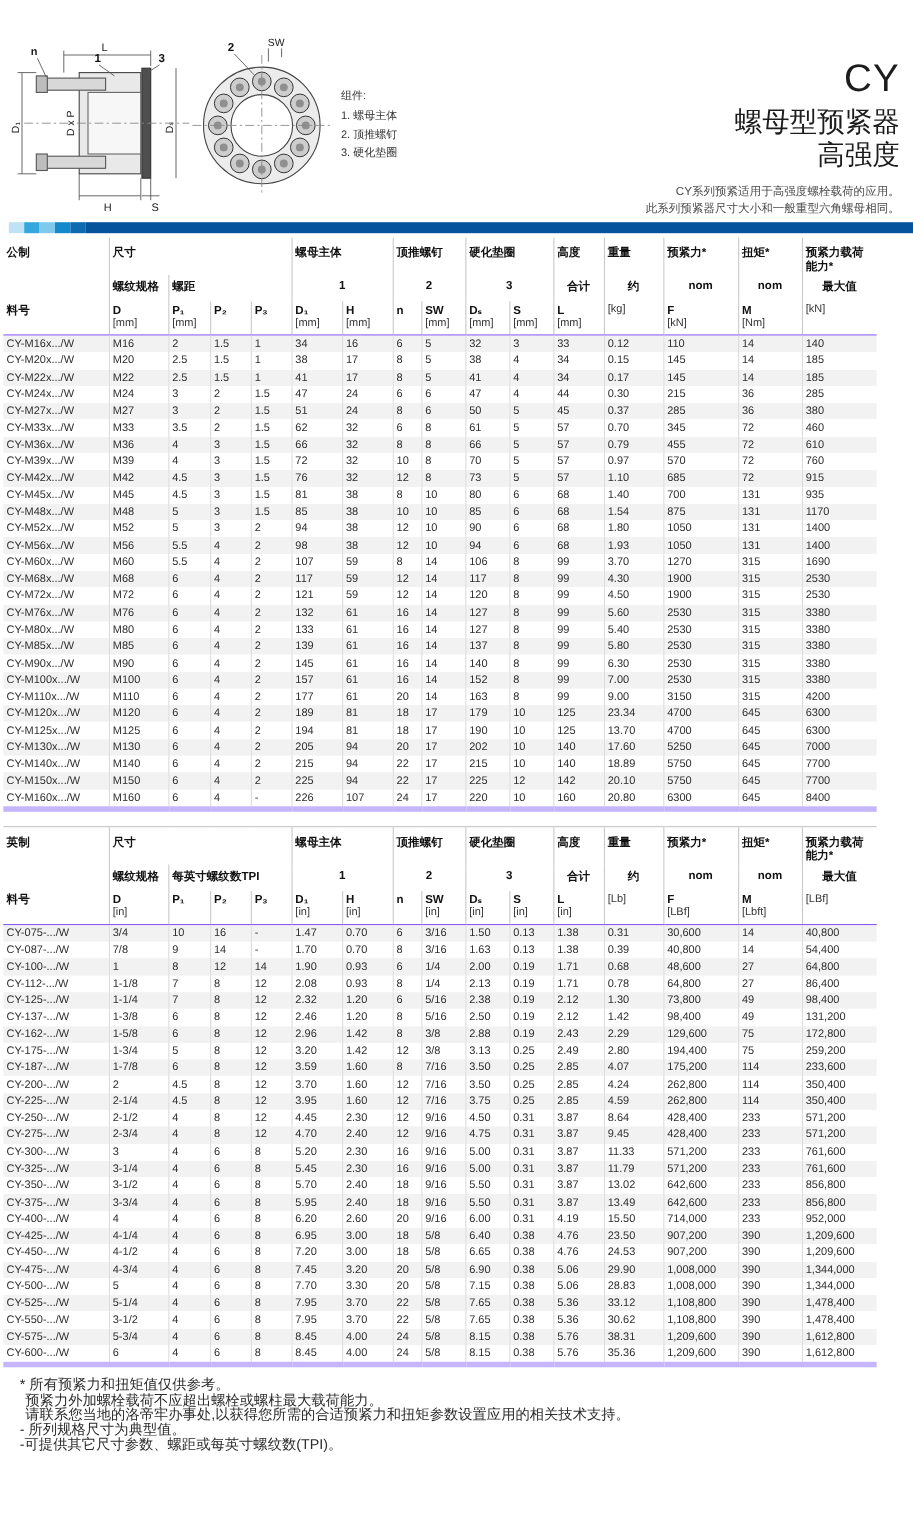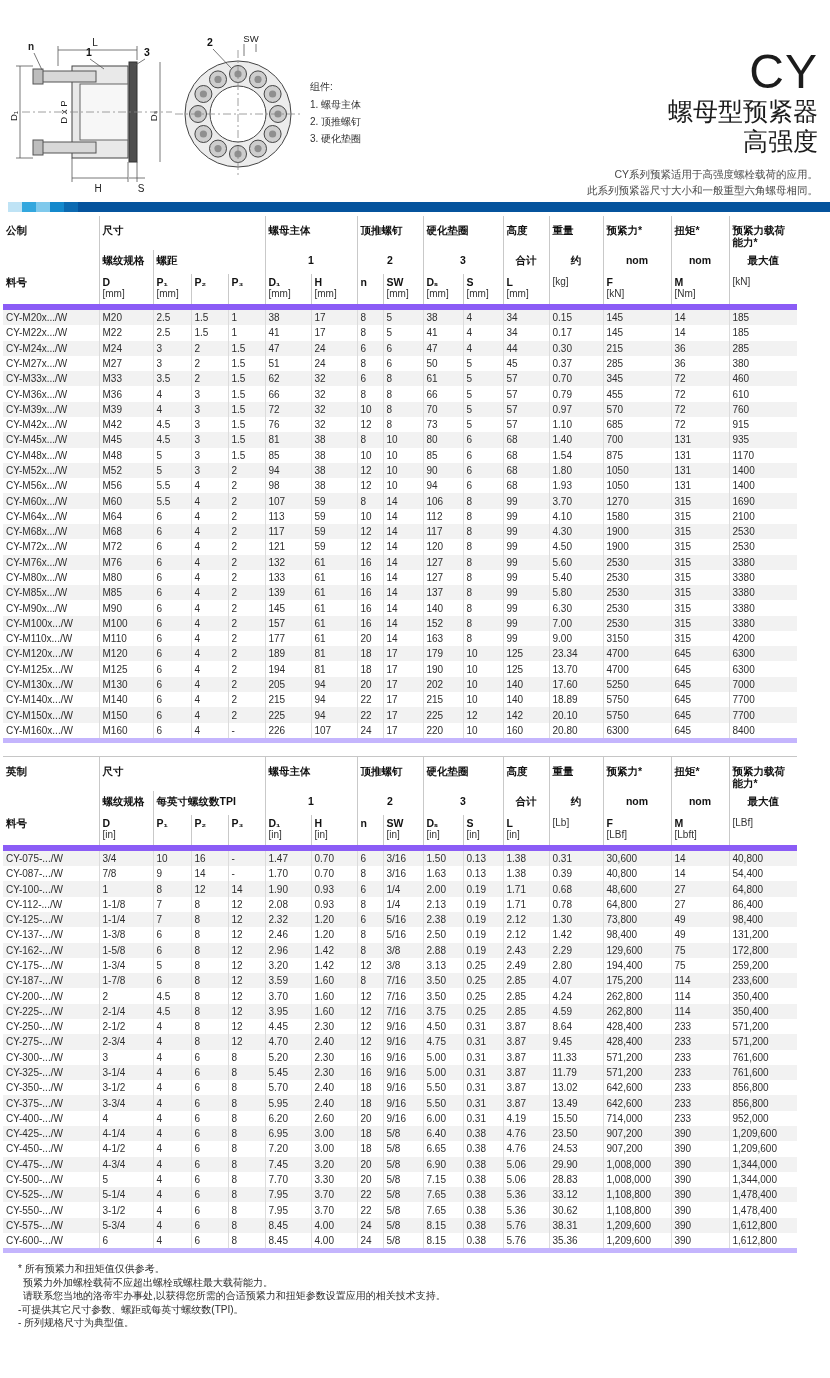--- a/index.html
+++ b/index.html
@@ -4,53 +4,53 @@
 <style>
   html,body{margin:0;padding:0;}
   body{width:830px;height:1378px;background:#fff;overflow:hidden;
        font-family:"Liberation Sans","DejaVu Sans",sans-serif;color:#222;}
   .page{position:relative;width:830px;height:1378px;background:#fff;}
 
   
   .hero{position:relative;height:202px;}
   .drawing{position:absolute;left:10px;top:26px;}
   .titleblock{position:absolute;right:12px;top:48px;text-align:right;}
-  .brand{font-size:48px;line-height:48px;font-weight:400;letter-spacing:1px;color:#1c1c1c;}
+  .brand{font-size:35px;line-height:48px;font-weight:400;letter-spacing:1px;color:#1c1c1c;}
   .t1{font-size:25px;line-height:30px;font-weight:400;color:#1c1c1c;}
   .t2{font-size:25px;line-height:30px;font-weight:400;color:#1c1c1c;}
   .sub{margin-top:10px;font-size:10.5px;line-height:16px;color:#4a4a4a;}
 
   
   .accent-bar{display:flex;height:10px;margin-left:8px;}
   .accent-bar .seg{width:14px;height:10px;}
   .accent-bar .long{flex:1;}
 
   
   table{border-collapse:collapse;table-layout:fixed;width:794px;margin:0 0 0 3px;}
   thead th{text-align:left;vertical-align:top;padding:2px 3px;border-left:1px solid #c9c9c9;
            font-size:10.5px;color:#111;}
   thead th:first-child{border-left:none;}
   th.g{font-weight:bold;padding-top:8px;height:18px;white-space:normal;line-height:12px;}
   th.sub2{font-weight:bold;height:18px;padding-top:4px;}
   th.ctr{text-align:center;}
   th.colh{padding-bottom:4px;}
   .sym{font-weight:bold;font-size:10.5px;line-height:12px;}
   .unit{font-weight:normal;font-size:10px;color:#333;line-height:12px;}
-  thead tr:last-child th{border-bottom:6px solid #8b5cf6;}
+  thead tr:last-child th{border-bottom:1px solid #8b5cf6;}
   tbody td{font-size:10px;line-height:11px;height:11px;padding:2.2px 4px 2.1px 3px;
            border-left:1px solid #dcdcdc;color:#2e2e2e;white-space:nowrap;overflow:hidden;}
   tbody td:first-child{border-left:none;}
   tbody tr:nth-child(odd){background:#f2f2f2;}
   tbody tr:last-child td{border-bottom:5px solid #c4b5fd;}
   #imperial-table thead tr:first-child th{border-top:1px solid #c6c6c6;}
   .tables-gap{height:13px;}
   #metric-table{margin-top:4px;}
 
   
-  .footnotes{margin:9px 0 0 18px;font-size:10px;line-height:13.5px;color:#2b2b2b;}
+  .footnotes{margin:9px 0 0 18px;font-size:13px;line-height:13.5px;color:#2b2b2b;}
   .footnotes .indent{padding-left:5px;}
 
   
   .drawing svg text{font-family:"Liberation Sans","DejaVu Sans",sans-serif;}
 </style>
 </head>
 <body>
 
 <div class="page">
 
@@ -282,20 +282,38 @@
             <div class="unit">[Nm]</div>
           </th>
           <th class="colh">
             <div class="sym"></div>
             <div class="unit">[kN]</div>
           </th>
         </tr>
       </thead>
       <tbody>
         <tr>
+          <td>CY-M16x.../W</td>
+          <td>M16</td>
+          <td>2</td>
+          <td>1.5</td>
+          <td>1</td>
+          <td>34</td>
+          <td>16</td>
+          <td>6</td>
+          <td>5</td>
+          <td>32</td>
+          <td>3</td>
+          <td>33</td>
+          <td>0.12</td>
+          <td>110</td>
+          <td>14</td>
+          <td>140</td>
+        </tr>
+        <tr>
           <td>CY-M20x.../W</td>
           <td>M20</td>
           <td>2.5</td>
           <td>1.5</td>
           <td>1</td>
           <td>38</td>
           <td>17</td>
           <td>8</td>
           <td>5</td>
           <td>38</td>
@@ -514,38 +532,20 @@
           <td>59</td>
           <td>8</td>
           <td>14</td>
           <td>106</td>
           <td>8</td>
           <td>99</td>
           <td>3.70</td>
           <td>1270</td>
           <td>315</td>
           <td>1690</td>
-        </tr>
-        <tr>
-          <td>CY-M64x.../W</td>
-          <td>M64</td>
-          <td>6</td>
-          <td>4</td>
-          <td>2</td>
-          <td>113</td>
-          <td>59</td>
-          <td>10</td>
-          <td>14</td>
-          <td>112</td>
-          <td>8</td>
-          <td>99</td>
-          <td>4.10</td>
-          <td>1580</td>
-          <td>315</td>
-          <td>2100</td>
         </tr>
         <tr>
           <td>CY-M68x.../W</td>
           <td>M68</td>
           <td>6</td>
           <td>4</td>
           <td>2</td>
           <td>117</td>
           <td>59</td>
           <td>12</td>
@@ -1373,17 +1373,17 @@
           <td>390</td>
           <td>1,612,800</td>
         </tr>
       </tbody>
     </table>
 
   <div class="footnotes">
     <div>* 所有预紧力和扭矩值仅供参考。</div>
     <div class="indent">预紧力外加螺栓载荷不应超出螺栓或螺柱最大载荷能力。</div>
     <div class="indent">请联系您当地的洛帝牢办事处,以获得您所需的合适预紧力和扭矩参数设置应用的相关技术支持。</div>
+    <div>- 所列规格尺寸为典型值。</div>
     <div>-可提供其它尺寸参数、螺距或每英寸螺纹数(TPI)。</div>
-    <div>- 所列规格尺寸为典型值。</div>
   </div>
 
 </div>
 
 </body></html>

